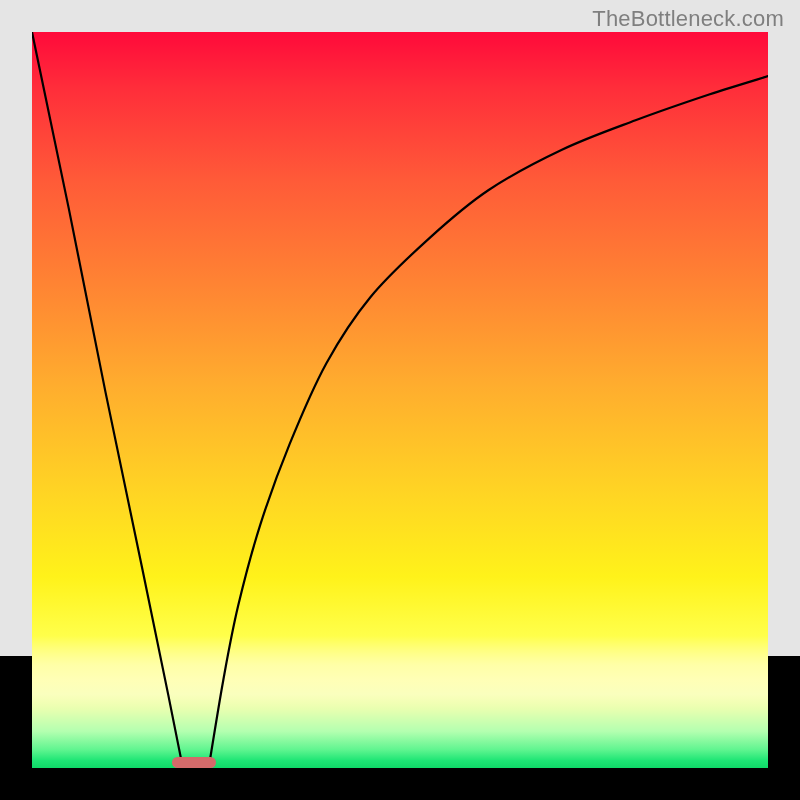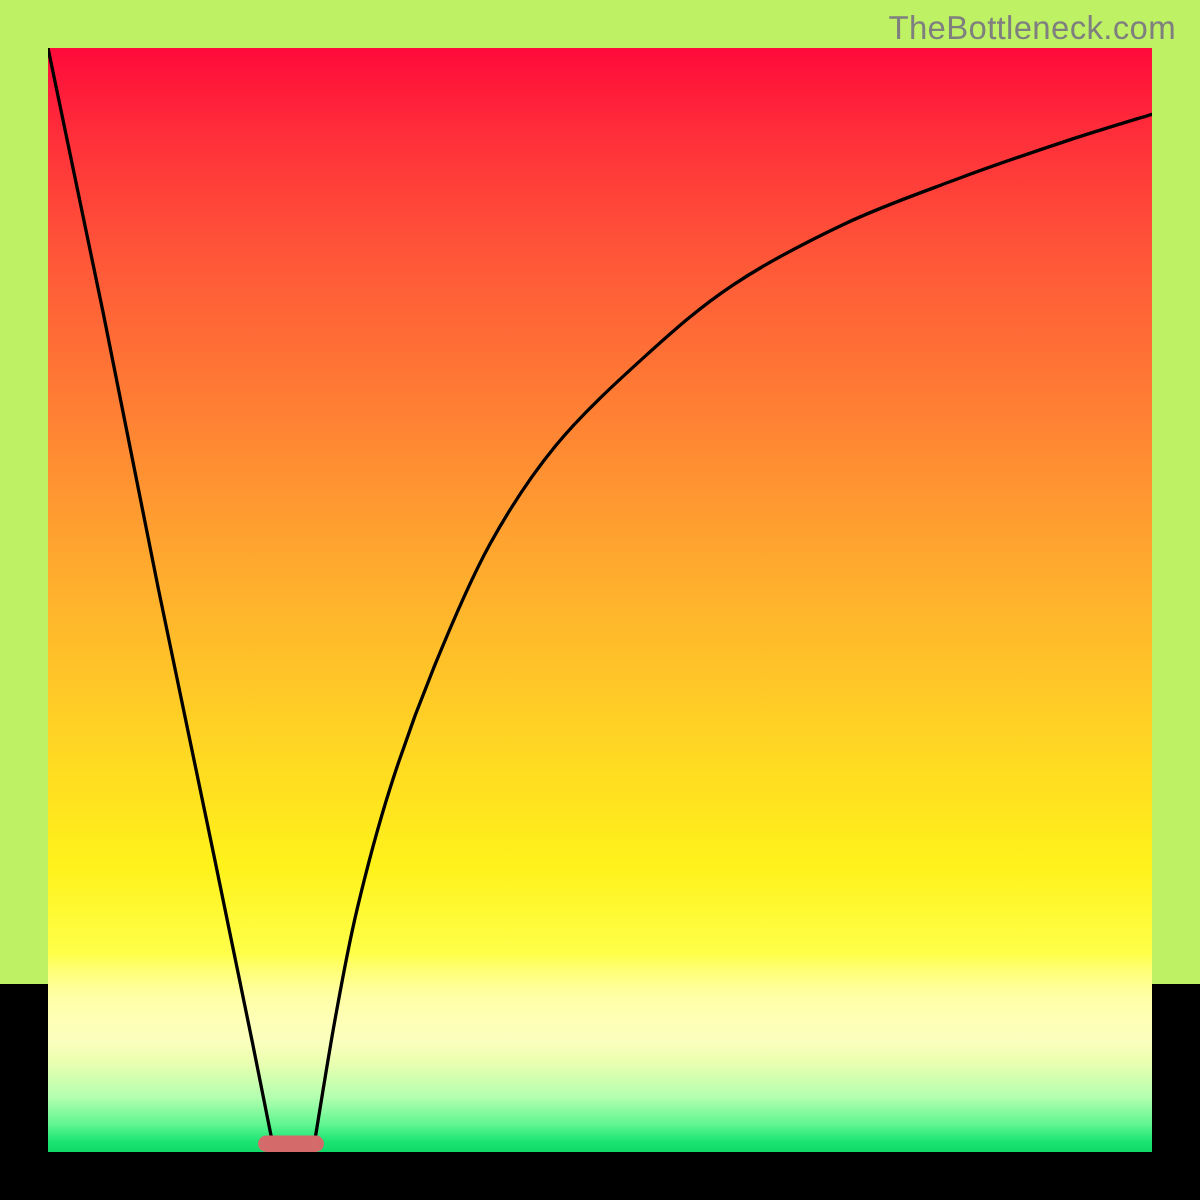--- a/index.html
+++ b/index.html
@@ -10,21 +10,21 @@
     overflow: hidden;
     background: #000;
     font-family: Arial, Helvetica, sans-serif;
   }
   .frame {
     position: absolute;
     left: 0;
     top: 0;
     width: 800px;
     height: 656px;
-    background: #bef264;
+    background: #e5e5e5;
   }
   .plot-area {
     position: absolute;
     left: 32px;
     top: 32px;
     width: 736px;
     height: 736px;
     overflow: hidden;
   }
   .gradient-bg {

